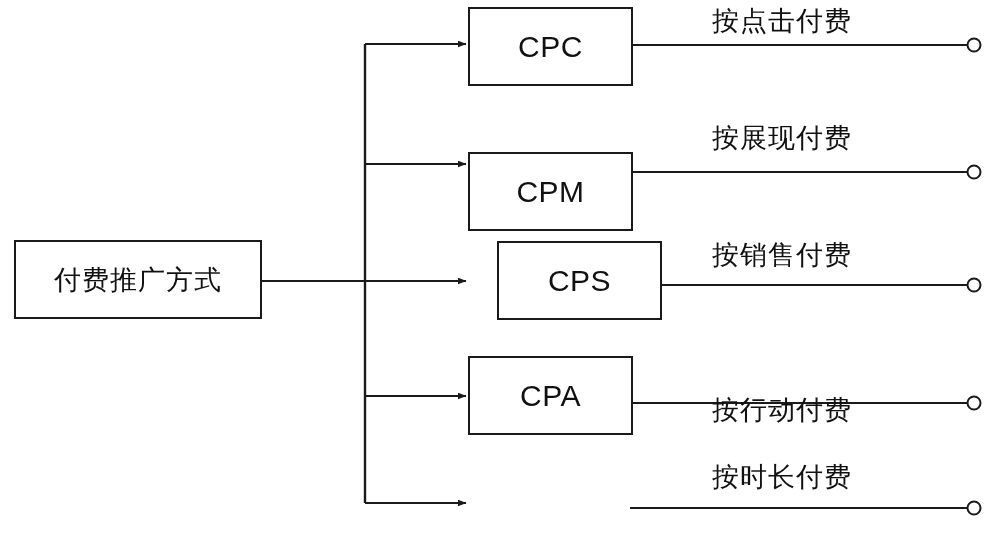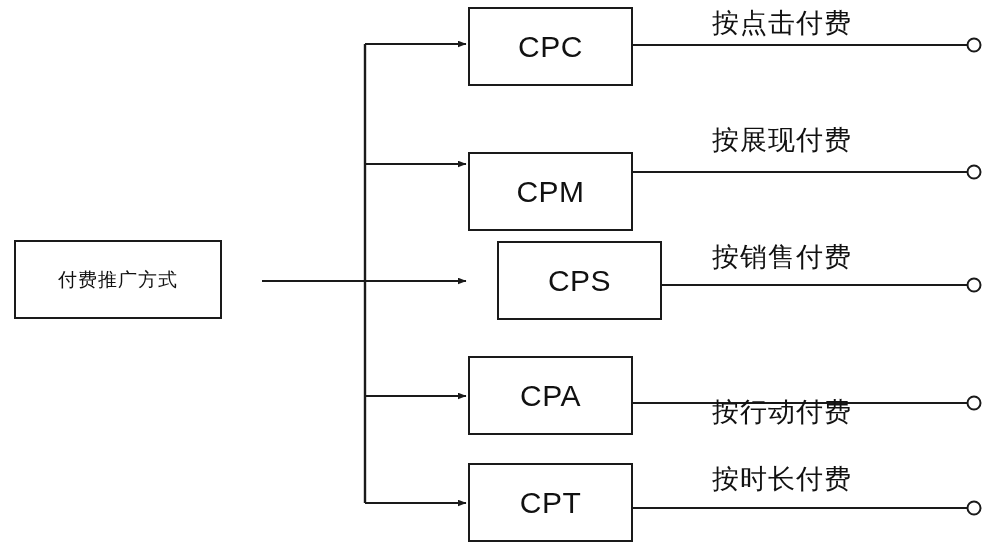--- a/index.html
+++ b/index.html
@@ -28,23 +28,23 @@
     border: 2px solid #1a1a1a;
     background: #ffffff;
     display: flex;
     align-items: center;
     justify-content: center;
     color: #111111;
   }
   .node-root {
     left: 14px;
     top: 240px;
-    width: 208px;
+    width: 248px;
     height: 79px;
-    font-size: 19px;
+    font-size: 27px;
     letter-spacing: 1px;
   }
   .node-leaf {
     left: 468px;
     width: 165px;
     height: 79px;
     font-size: 30px;
     letter-spacing: 0.5px;
   }
   .leaf-0 { top: 7px; }
@@ -54,20 +54,21 @@
   .leaf-4 { top: 463px; }
 
   .edge-label {
     position: absolute;
     left: 712px;
     font-size: 27px;
     color: #111111;
     white-space: nowrap;
     letter-spacing: 1px;
     line-height: 1;
+    font-family: Liberation Mono, monospace;
   }
   .label-0 { top: 10px; }
   .label-1 { top: 127px; }
   .label-2 { top: 244px; }
   .label-3 { top: 359px; margin-top: 40px; }
   .label-4 { top: 466px; }
 </style>
 </head>
 <body>
 
@@ -115,23 +116,20 @@
   </div>
   <div class="node-box node-leaf leaf-1">
     <span>CPM</span>
   </div>
   <div class="node-box node-leaf leaf-2">
     <span>CPS</span>
   </div>
   <div class="node-box node-leaf leaf-3">
     <span>CPA</span>
   </div>
-  <div class="node-box node-leaf leaf-4">
-    <span>CPT</span>
-  </div>
 
   <div class="edge-label label-0">按点击付费</div>
   <div class="edge-label label-1">按展现付费</div>
   <div class="edge-label label-2">按销售付费</div>
   <div class="edge-label label-3">按行动付费</div>
   <div class="edge-label label-4">按时长付费</div>
 
 </div>
 
 </body></html>

